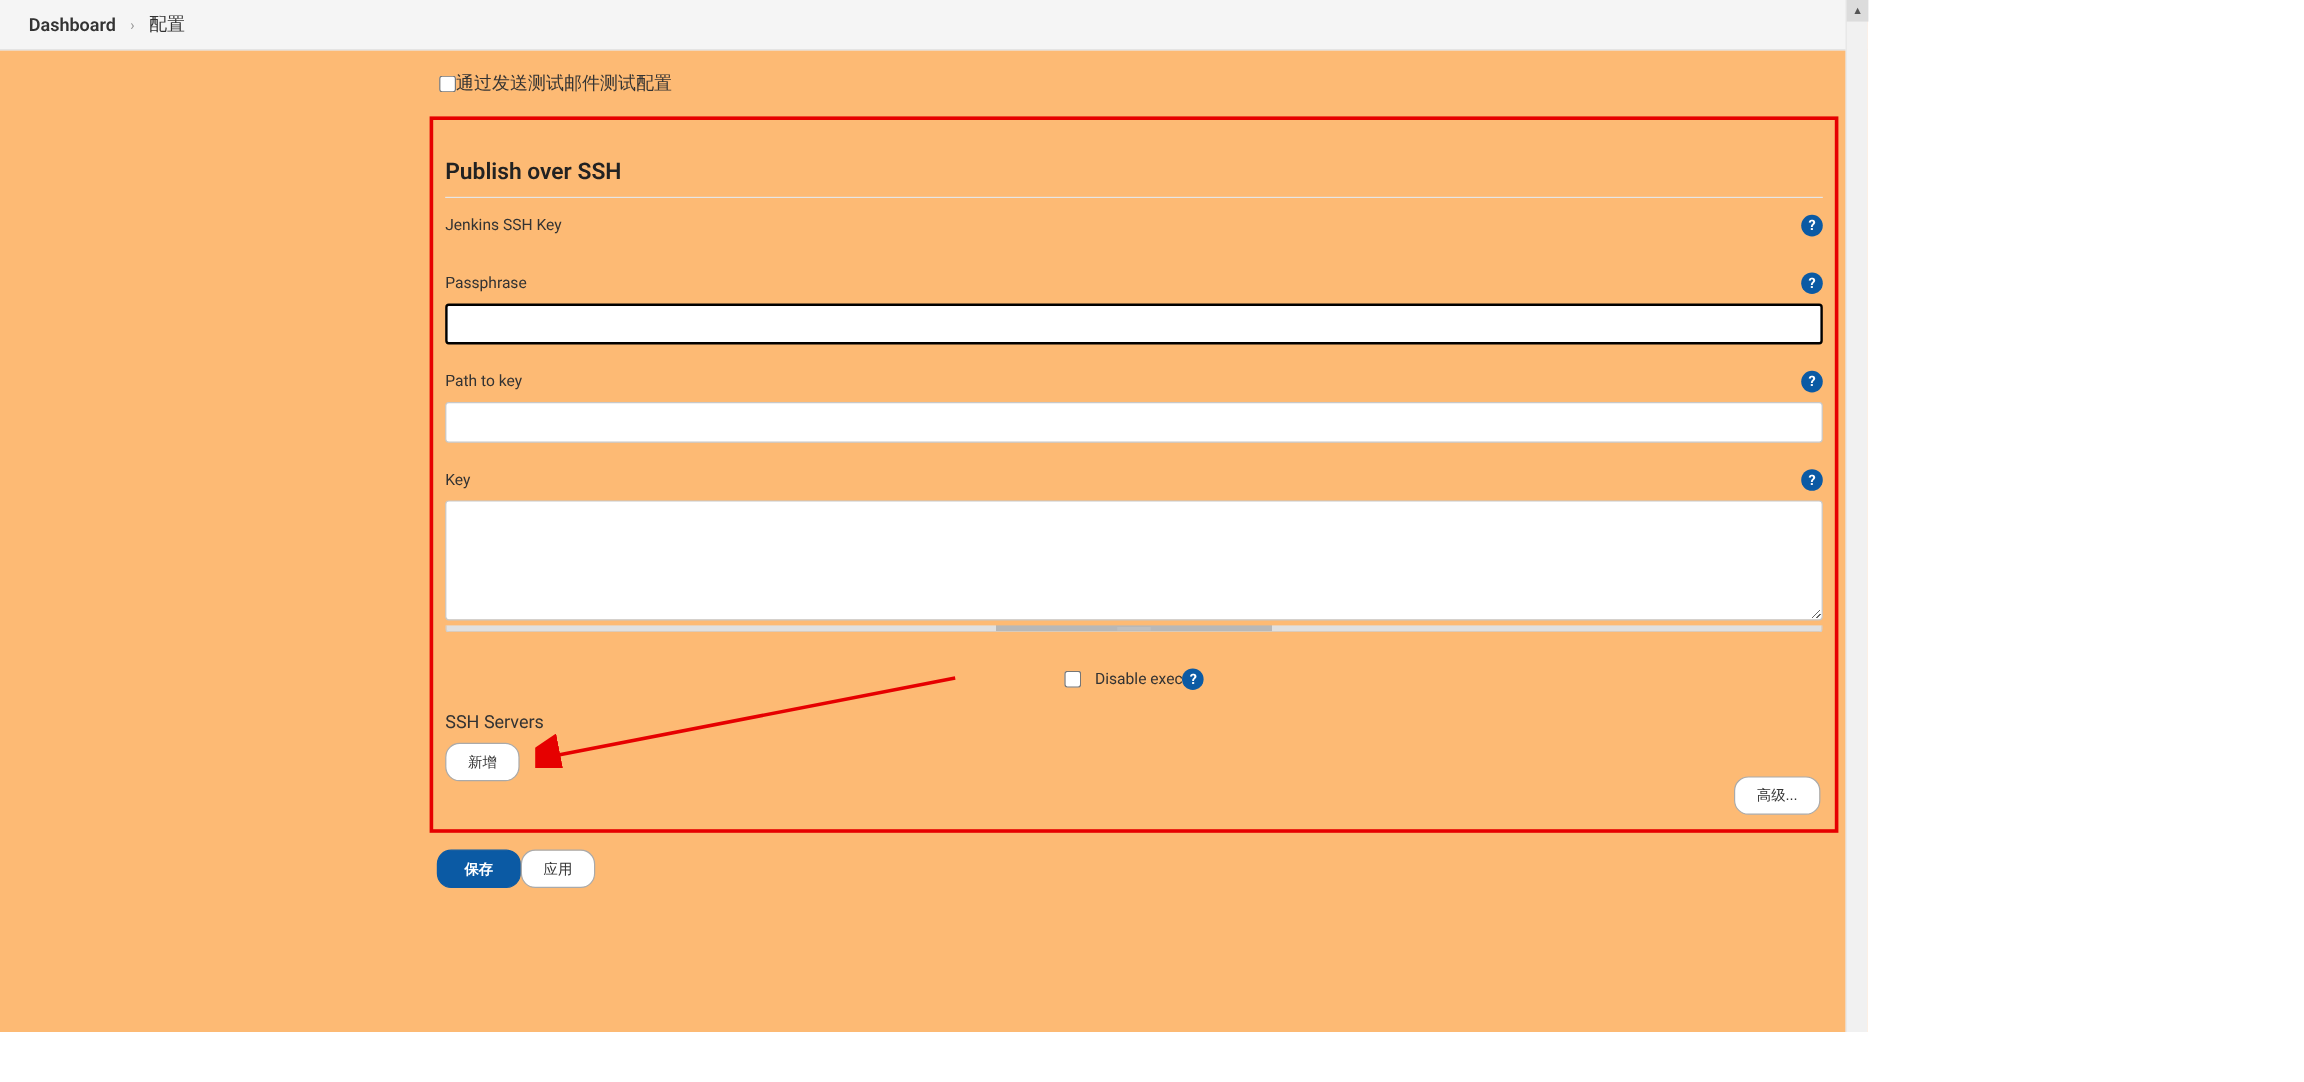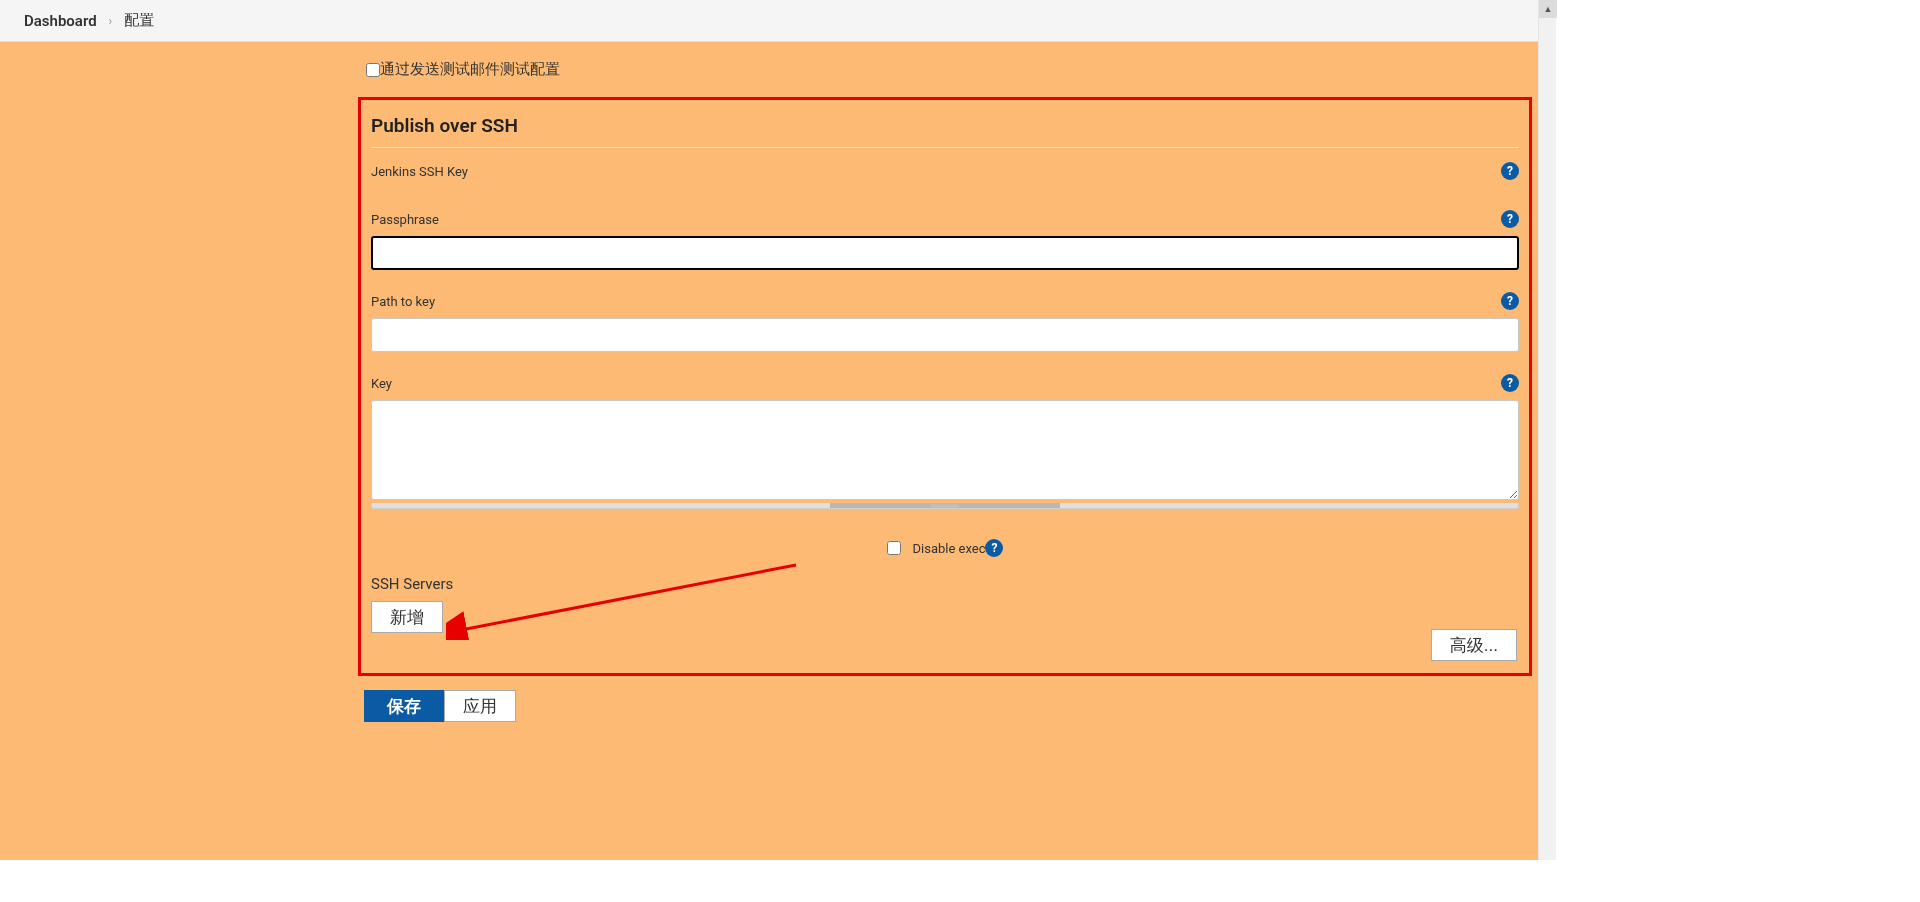--- a/index.html
+++ b/index.html
@@ -80,20 +80,21 @@
       padding: 8px 10px 40px 10px;
       position: relative;
     }
     .section-title {
       font-size: 19px;
       font-weight: 600;
       color: #222;
       padding: 6px 0 10px 0;
       border-bottom: 1px solid #e6e6e6;
       margin-bottom: 10px;
+      margin-top: 17px;
     }
     .field-block {
       margin-bottom: 18px;
     }
     .field-header {
       display: flex;
       align-items: center;
       justify-content: space-between;
       padding: 4px 0 8px 0;
     }
@@ -178,24 +179,24 @@
       color: #333;
       padding: 12px 0 8px 0;
     }
     .btn {
       display: inline-flex;
       align-items: center;
       justify-content: center;
       height: 32px;
       padding: 0 18px;
       border: 1px solid #aaa;
-      border-radius: 0;
+      border-radius: 12px;
       background: #fff;
       color: #333;
-      font-size: 17px;
+      font-size: 12px;
       cursor: pointer;
     }
     .btn-advanced {
       position: absolute;
       right: 12px;
       bottom: 12px;
     }
     
     .arrow-svg {
       position: absolute;

